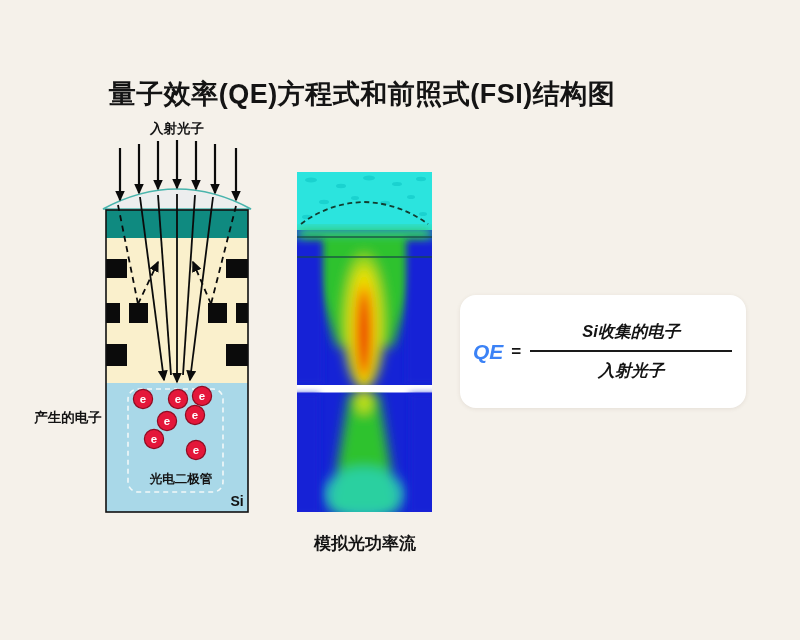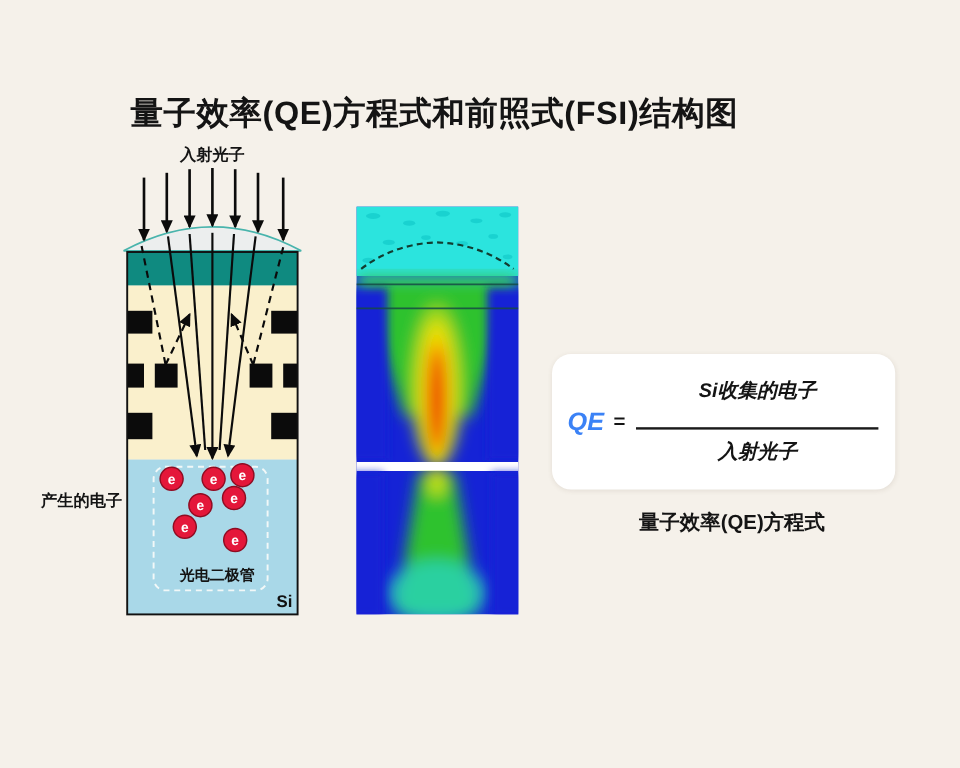--- a/index.html
+++ b/index.html
@@ -14,21 +14,21 @@
   .caption-fsi { left:56px; top:534px; width:244px; }
   .caption-sim { left:280px; top:532px; width:170px; }
   .caption-eq  { left:460px; top:424px; width:300px; }
   .eq-box { position:absolute; left:460px; top:295px; width:286px; height:113px;
             background:#ffffff; border-radius:16px; box-shadow:0 1px 4px rgba(90,70,50,0.10);
             display:flex; align-items:center; padding-left:13px; }
   .eq-lhs { font-size:21px; font-style:italic; font-weight:600; color:#3b82f6; }
   .eq-eq  { font-size:17px; font-weight:600; color:#141414; margin:0 9px 0 8px; }
   .fraction { width:202px; text-align:center; color:#141414; }
   .fraction .num { font-size:16.5px; font-weight:bold; font-style:italic;
-                   border-bottom:2px solid #1a1a1a; padding-bottom:19px; }
+                   border-bottom:2px solid #1a1a1a; padding-bottom:7px; }
   .fraction .den { font-size:16.5px; font-weight:bold; font-style:italic; padding-top:8px; }
   .svg-label { font-family:"Liberation Sans", sans-serif; font-weight:bold; font-size:13.5px; fill:#141414; }
   .svg-label-sm { font-family:"Liberation Sans", sans-serif; font-weight:bold; font-size:12.5px; fill:#141414; }
   .si-label { font-family:"Liberation Sans", sans-serif; font-weight:bold; font-size:14px; fill:#111; }
   .e-sym { font-family:"Liberation Sans", sans-serif; font-weight:bold; font-size:11.5px; fill:#ffffff; }
 </style>
 </head>
 <body>
 
 <div class="page" id="page-root" style="background: rgb(245, 241, 234);">
@@ -165,24 +165,24 @@
 
     <g clip-path="url(#clip-lower)" filter="url(#blur6)">
       <polygon points="52,221 82,221 101,340 33,340" fill="#2ec22e"></polygon>
       <ellipse cx="67" cy="229" rx="8" ry="13" fill="#c4e018"></ellipse>
       <ellipse cx="67" cy="322" rx="41" ry="27" fill="#2ad2b4" opacity="0.85"></ellipse>
     </g>
     <rect x="-12" y="222" width="34" height="120" filter="url(#blur3)" fill="#1523d6"></rect>
     <rect x="113" y="222" width="34" height="120" filter="url(#blur3)" fill="#1523d6"></rect>
   </svg>
 
+  <div class="caption caption-sim">模拟光功率流</div>
 
   <div class="eq-box">
     <span class="eq-lhs">QE</span>
     <span class="eq-eq">=</span>
     <div class="fraction">
       <div class="num">Si收集的电子</div>
       <div class="den">入射光子</div>
     </div>
   </div>
-  <div class="caption caption-eq">量子效率(QE)方程式</div>
 
 </div>
 
 </body></html>

